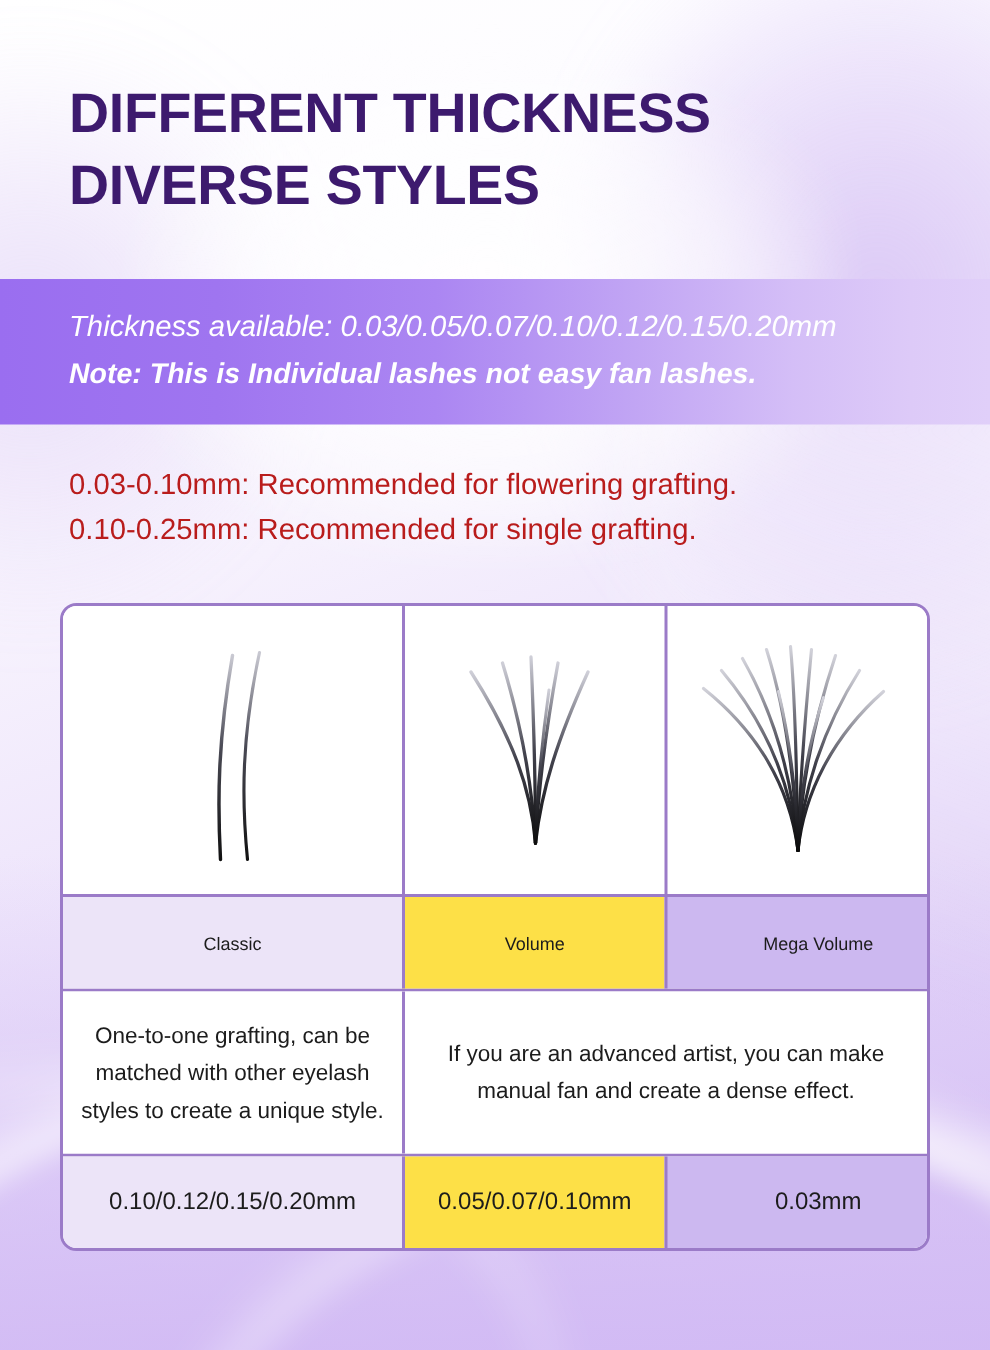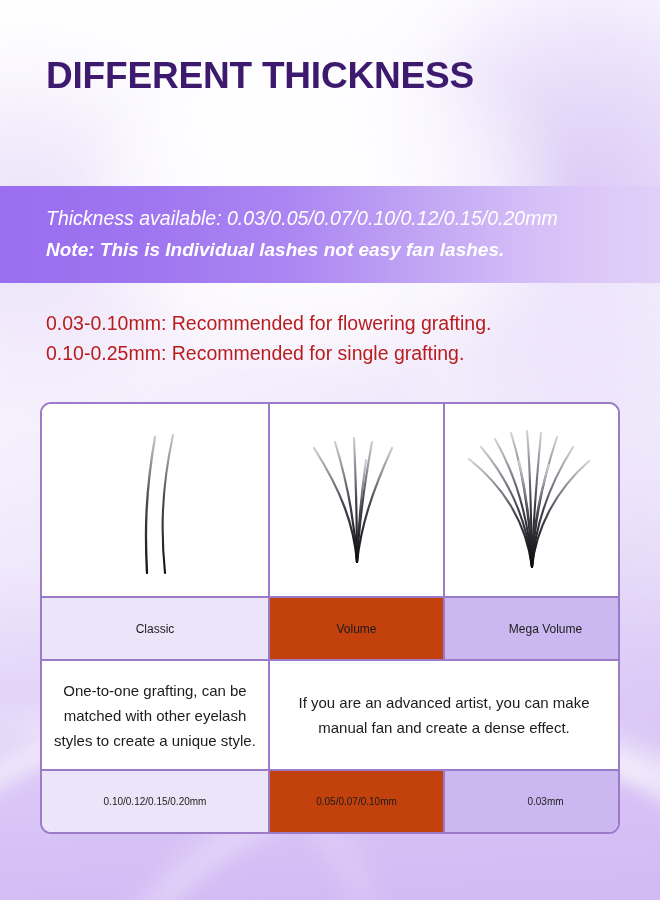--- a/index.html
+++ b/index.html
@@ -198,21 +198,21 @@
   .col-2 { width: 175px; flex: 0 0 175px; }
   .col-3 { width: 175px; flex: 0 0 175px; }
   .col-23 { width: 350px; flex: 0 0 350px; }
 
   
   .row-illus .cell { height: 192px; background: #ffffff; }
   .lash-svg { display: block; }
 
   
   .shade-1 { background: #ece4f8; }
-  .shade-2 { background: #c2410c; }
+  .shade-2 { background: #fde047; }
   .shade-3 { background: #ccb8f0; padding-left: 28px; }
 
   .row-labels .cell { height: 61px; }
   .label-text {
     color: #1c1c1c;
     font-size: 12px;
   }
 
   .row-desc .cell {
     height: 108px;
@@ -221,40 +221,41 @@
   }
   .desc-text {
     color: #1c1c1c;
     font-size: 15px;
     line-height: 25px;
   }
 
   .row-spec .cell { height: 61px; }
   .spec-text {
     color: #1c1c1c;
-    font-size: 10px;
+    font-size: 16px;
   }
 </style>
 </head>
 <body>
 
 <div class="bg-base"></div>
 <div class="bg-glow-left"></div>
 <div class="bg-glow-right"></div>
 <div class="bg-white-center"></div>
 <div class="bg-bottom-tint"></div>
 <div class="bg-arc-1"></div>
 <div class="bg-arc-2"></div>
 <div class="bg-arc-3"></div>
 <div class="bg-streak"></div>
 
 <div class="content">
 
   <div class="title-block">
     <div class="title-line">DIFFERENT THICKNESS</div>
+    <div class="title-line">DIVERSE STYLES</div>
   </div>
 
   <div class="band">
     <div class="band-line-1">Thickness available: 0.03/0.05/0.07/0.10/0.12/0.15/0.20mm</div>
     <div class="band-line-2">Note: This is Individual lashes not easy fan lashes.</div>
   </div>
 
   <div class="recos">
     <div class="reco-line">0.03-0.10mm: Recommended for flowering grafting.</div>
     <div class="reco-line">0.10-0.25mm: Recommended for single grafting.</div>

